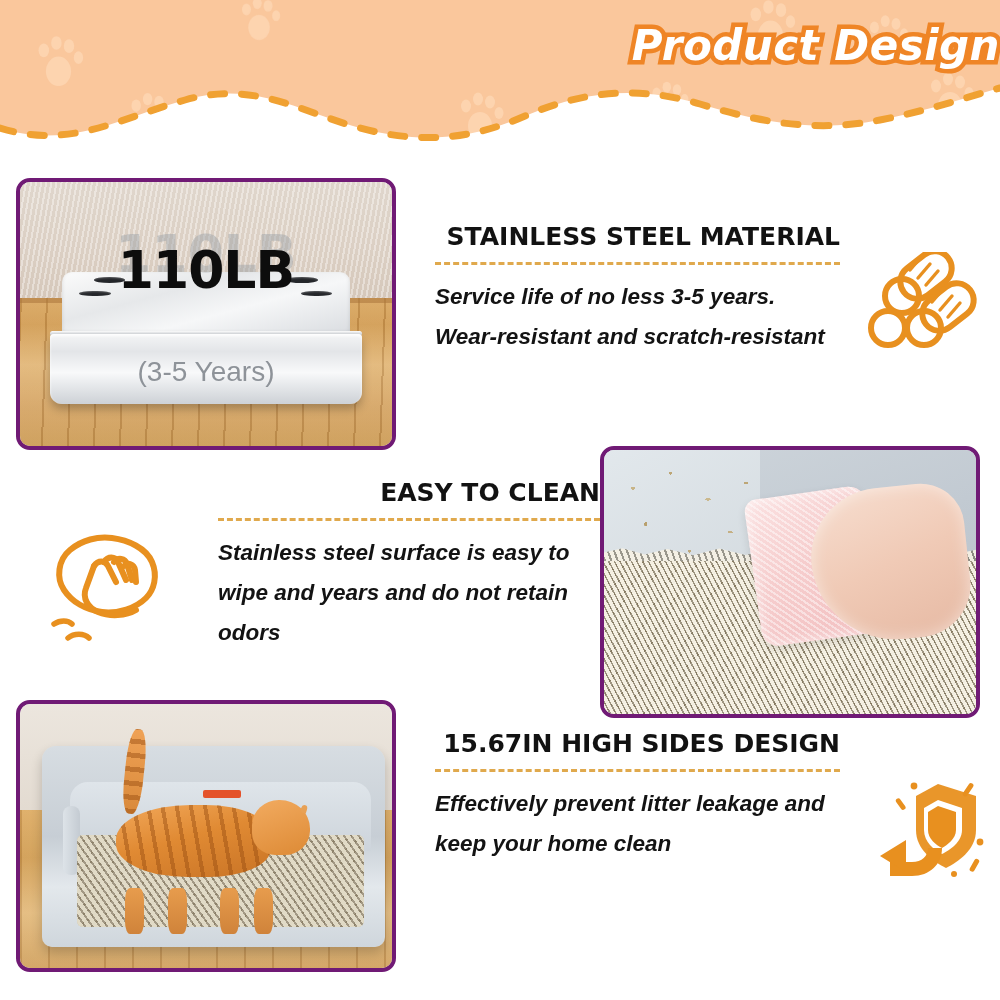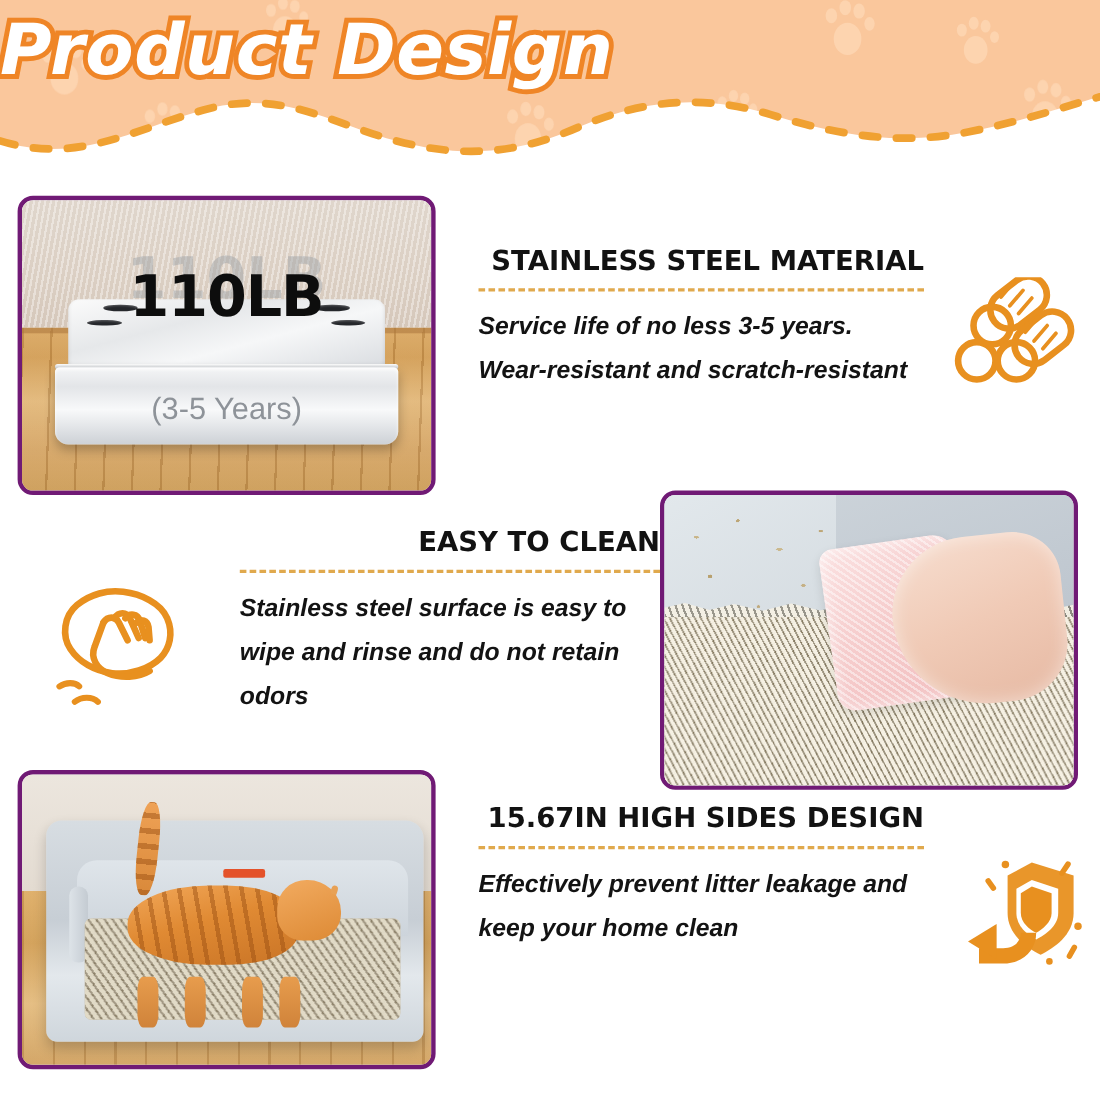--- a/index.html
+++ b/index.html
@@ -18,22 +18,22 @@
     overflow:hidden;
   }
   .header-bg{
     position:absolute;left:0;top:0;width:1000px;height:150px;
     background:#fac79c;
   }
   .header-paws{position:absolute;left:0;top:0;width:1000px;height:150px;}
   .header-wave{position:absolute;left:0;top:0;width:1000px;height:155px;}
   .header-title{
     position:absolute;left:0;top:14px;width:1000px;
-    text-align:left;
-    font-size:64px;
+    text-align:right;
+    font-size:42px;
     font-weight:bold;
     font-style:italic;
     letter-spacing:0.5px;
     color:#ffffff;
     -webkit-text-stroke:9px #ef8526;
     paint-order:stroke fill;
     font-family:"DejaVu Sans", sans-serif;
     z-index:5;
     line-height:64px;
   }
@@ -321,21 +321,21 @@
         <line x1="66" y1="50" x2="78" y2="36"></line>
           <line x1="74" y1="58" x2="86" y2="44"></line>
         <line x1="82" y1="65" x2="94" y2="51"></line>
       </g>
     </svg>
   </div>
 
   <div class="feature" id="feature-clean">
     <p class="feature-title">EASY TO CLEAN</p>
     <div class="divider"></div>
-    <p class="feature-desc">Stainless steel surface is easy to wipe and rinse and do not retain odors</p>
+    <p class="feature-desc">Stainless steel surface is easy to wipe and years and do not retain odors</p>
   </div>
 
   <div class="icon-wrap" id="icon-wipe">
     <svg viewBox="0 0 134 118" width="134" height="118">
       <g fill="none" stroke="#e8901f" stroke-width="6" stroke-linecap="round" stroke-linejoin="round">
         <path d="M70,6 C86,8 104,16 110,30 C116,44 112,58 104,66 C94,76 76,82 60,80 C44,78 30,70 22,58 C14,46 16,28 28,18 C40,8 56,4 70,6 Z"></path>
         <path d="M52,34 C56,28 63,28 66,34 L74,50"></path>
         <path d="M62,30 C66,24 73,24 76,30 L84,48"></path>
         <path d="M72,30 C76,25 83,26 85,32 L90,48"></path>
         <path d="M82,34 C86,30 92,32 93,38 L94,50"></path>

